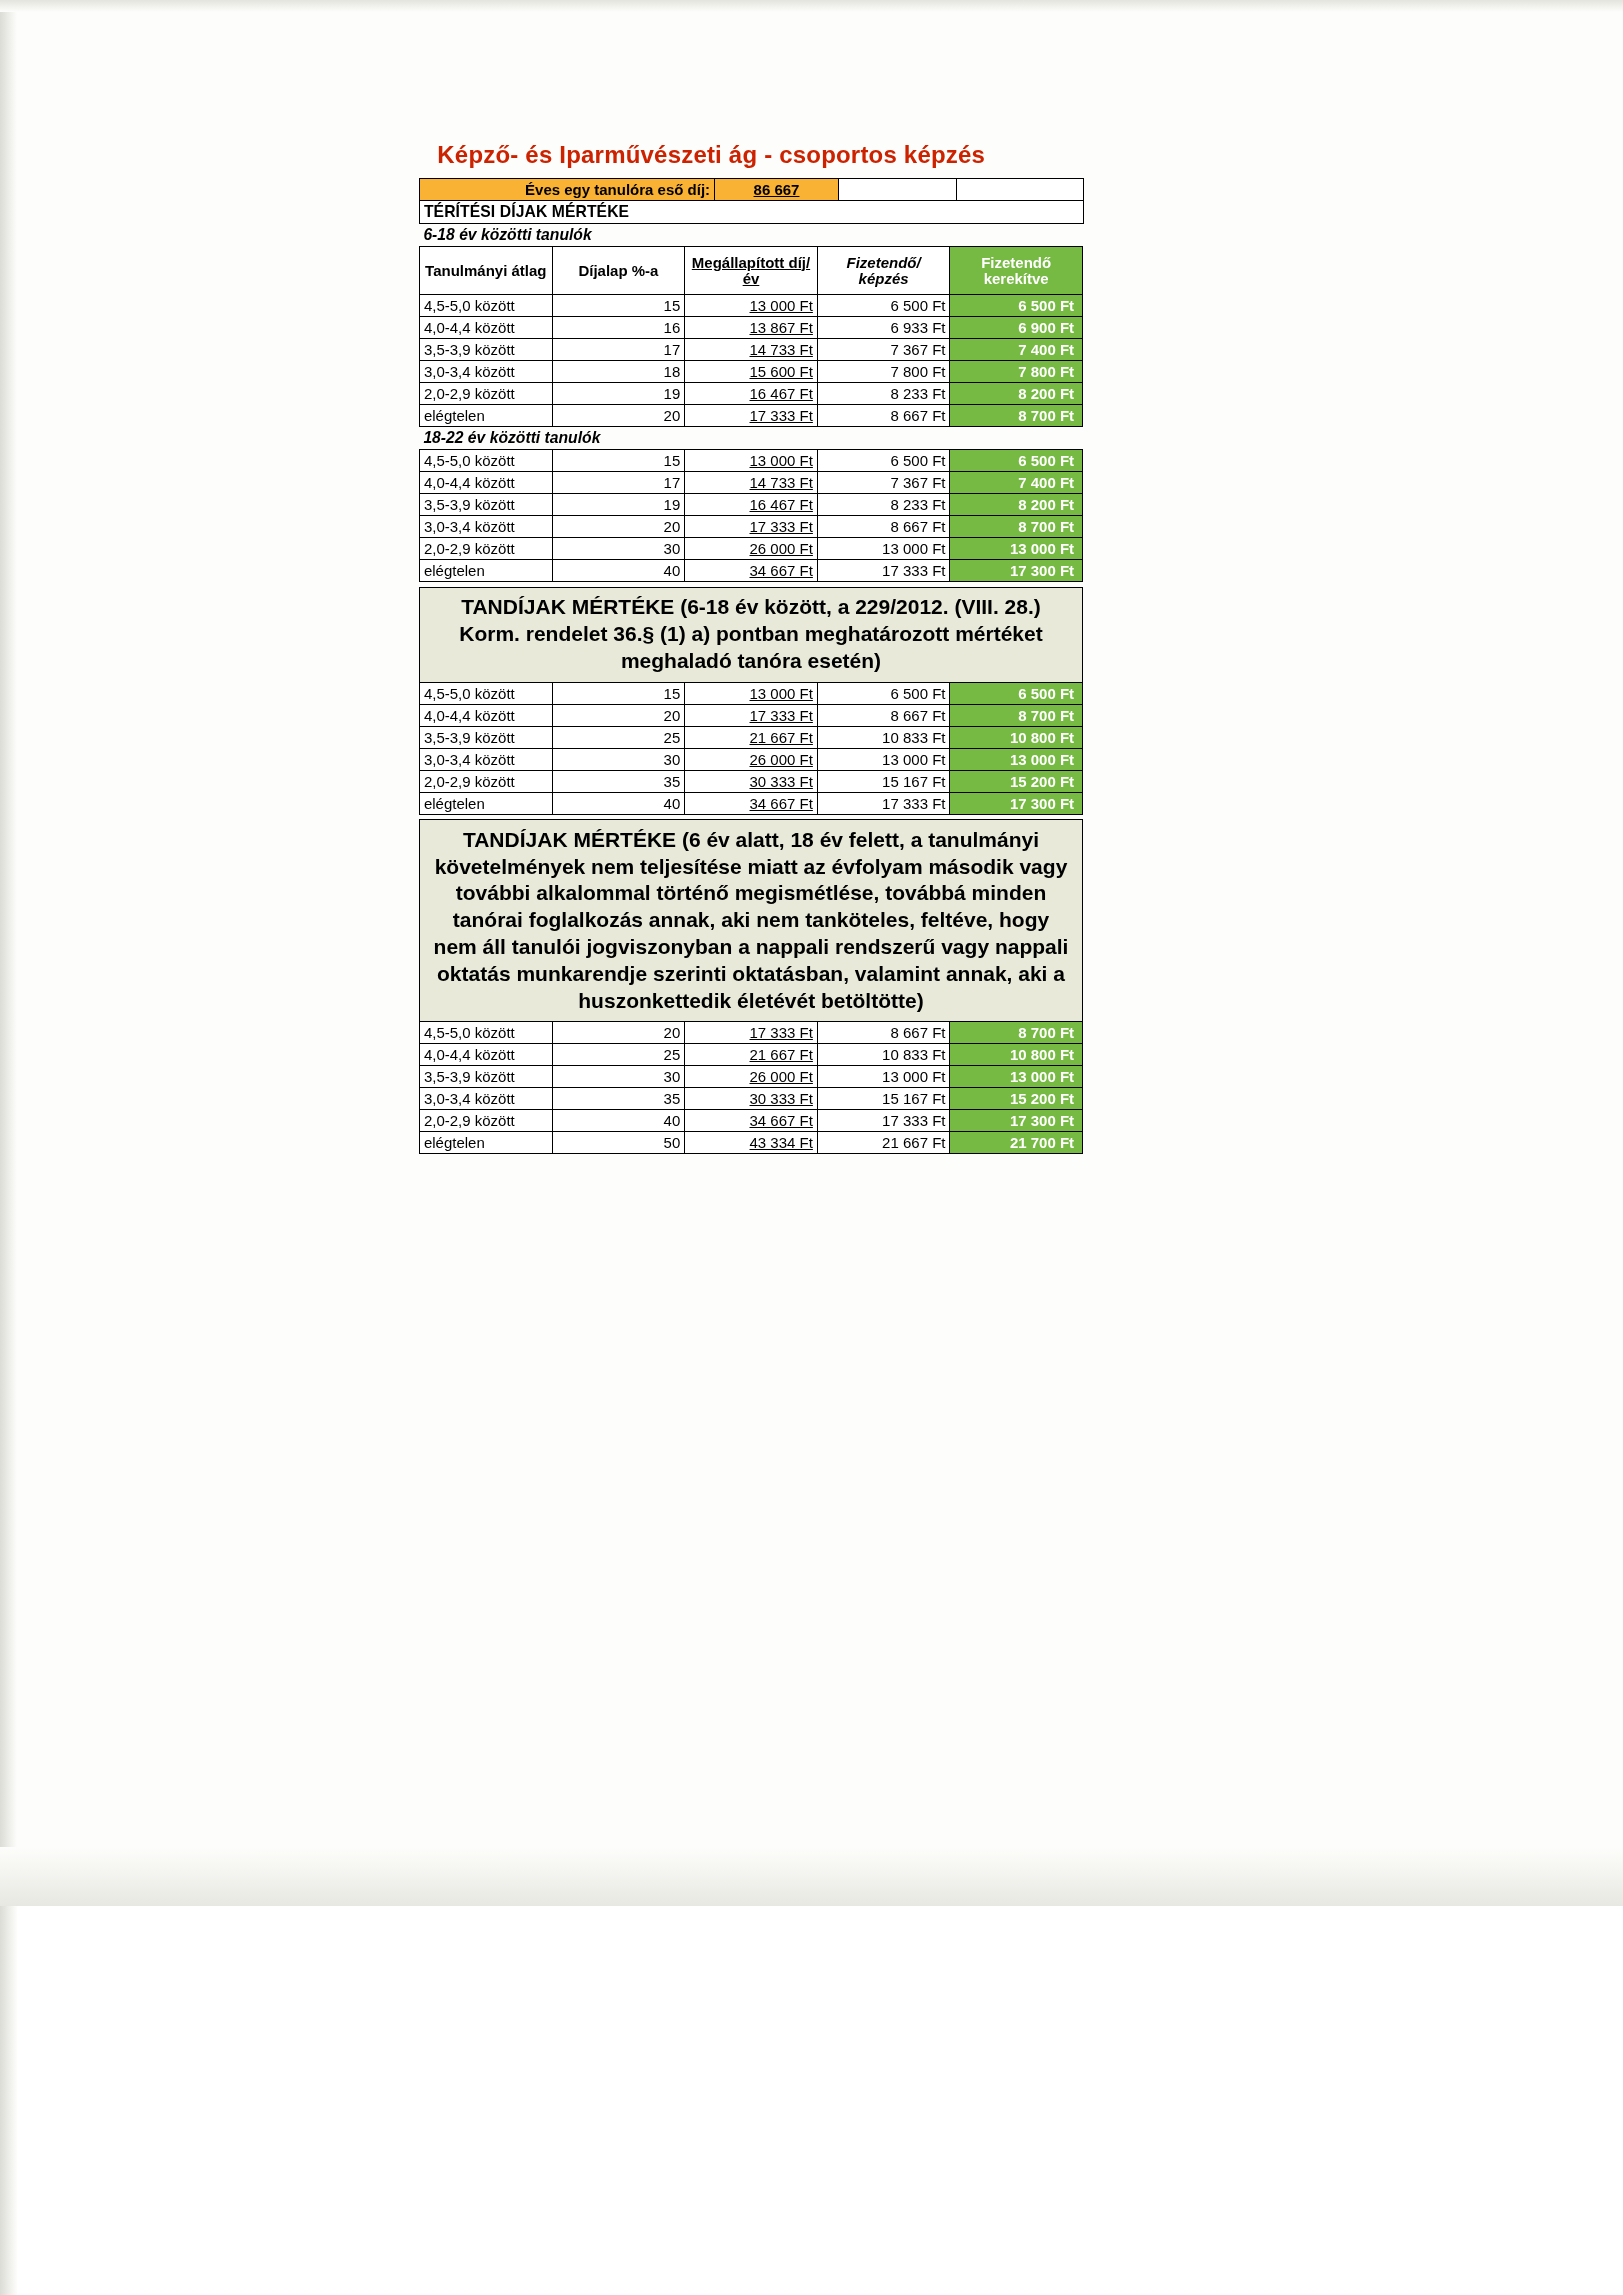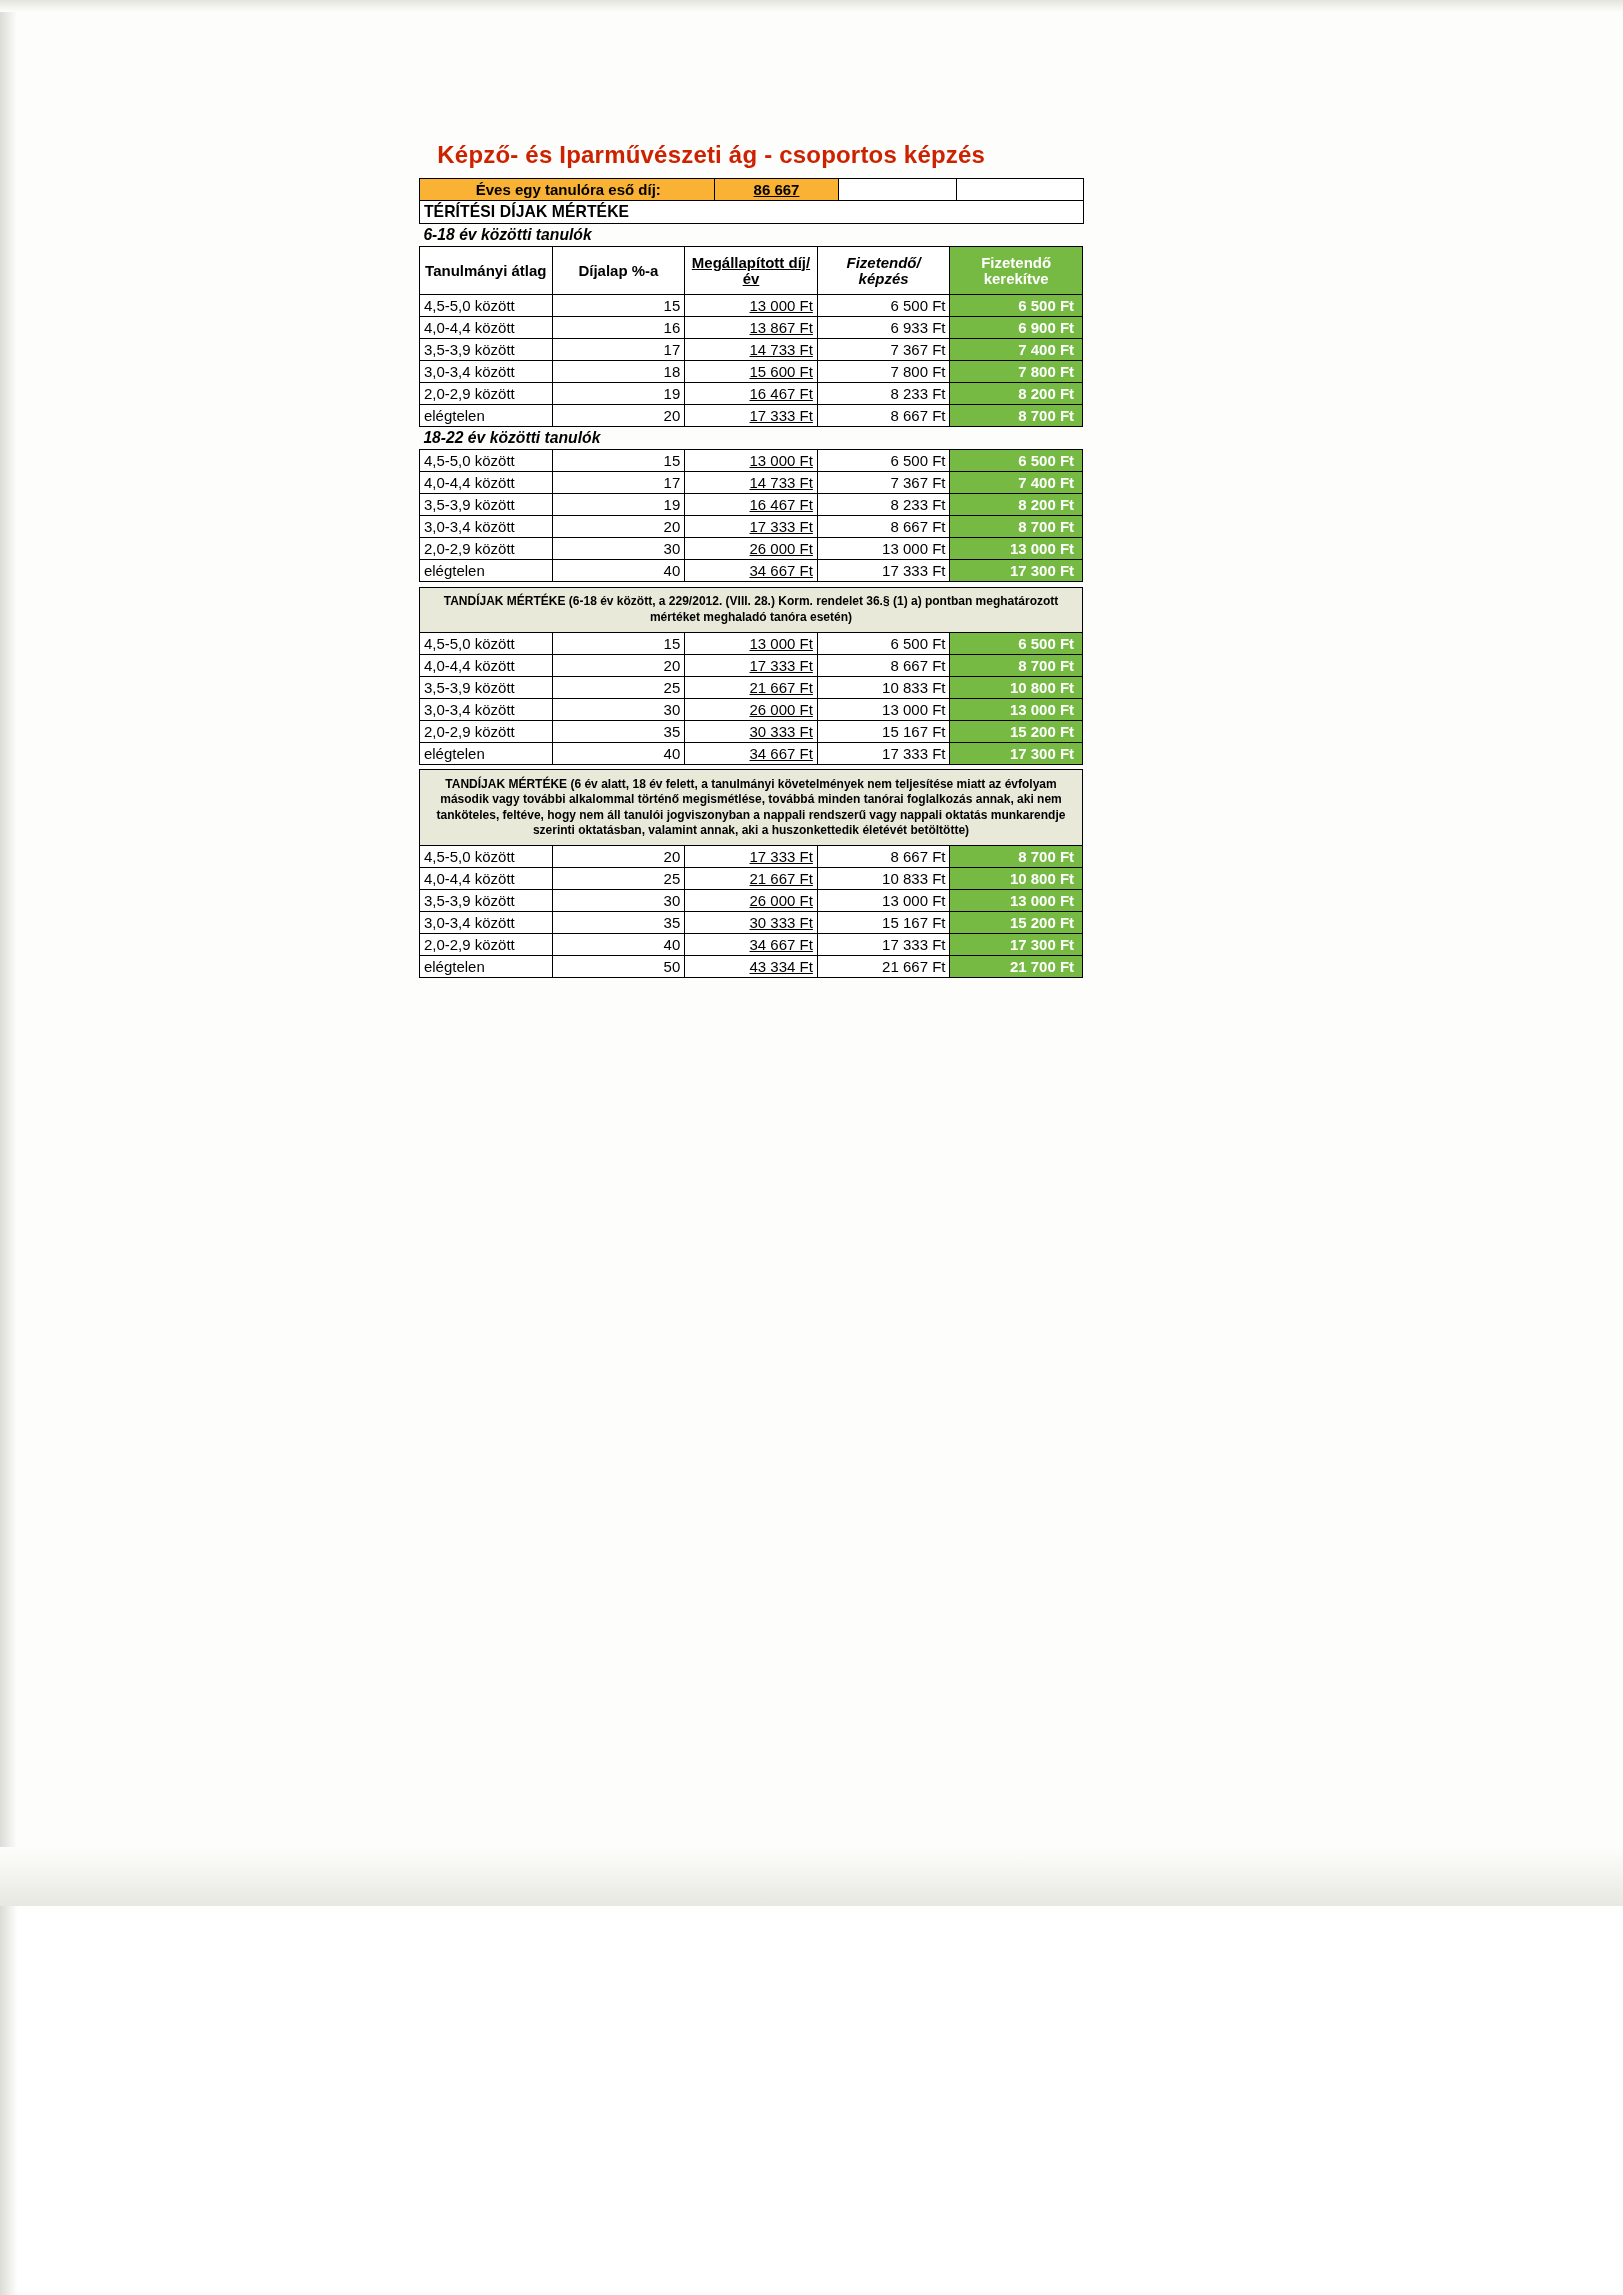--- a/index.html
+++ b/index.html
@@ -81,21 +81,21 @@
 
   .no-border { border: none !important; background: transparent !important; }
 
   .hdr-yellow {
     background: #f9b233;
     font-weight: bold;
     text-align: center;
   }
   .hdr-label {
     font-weight: bold;
-    text-align: center;
+    text-align: right;
     padding-left: 6.5px;
   }
   .center { text-align: center; }
   .right { text-align: right; }
   .left { text-align: left; }
 
   .band-title {
     text-align: left;
     font-weight: bold;
     font-size: 15.7px;
@@ -134,21 +134,21 @@
     color: #ffffff;
     font-weight: bold;
     text-align: center;
     line-height: 1.08;
     height: 48px;
   }
   .note {
     background: #e8e9d9;
     font-weight: bold;
     text-align: center;
-    font-size: 12px;
+    font-size: 21px;
     line-height: 1.28;
     padding: 6.5px 9.2px;
   }
   .spacer-row td {
     border: none;
     background: transparent;
     height: 5.2px;
     padding: 0;
   }
   .topbar-wrap {

